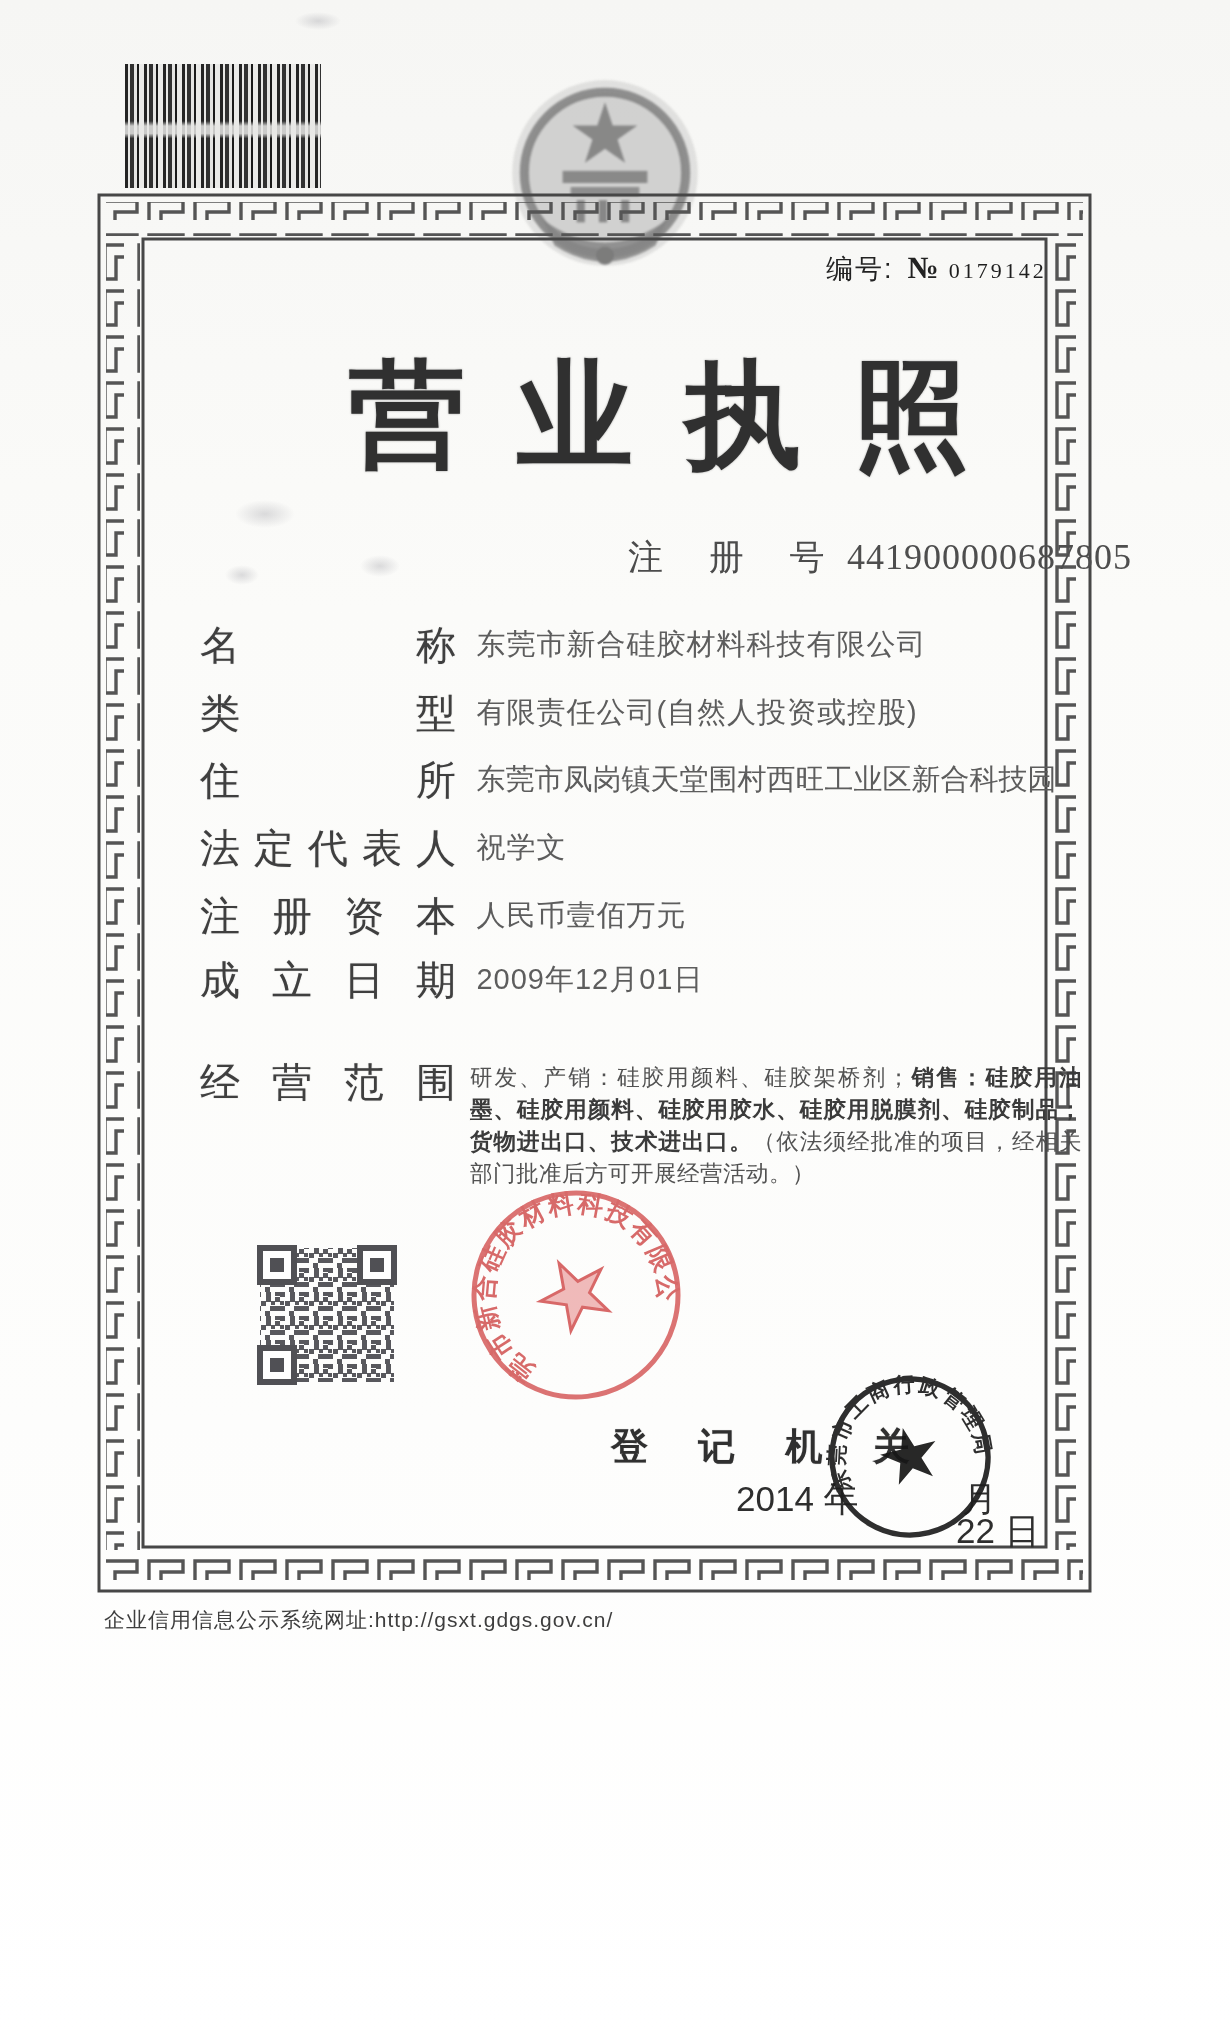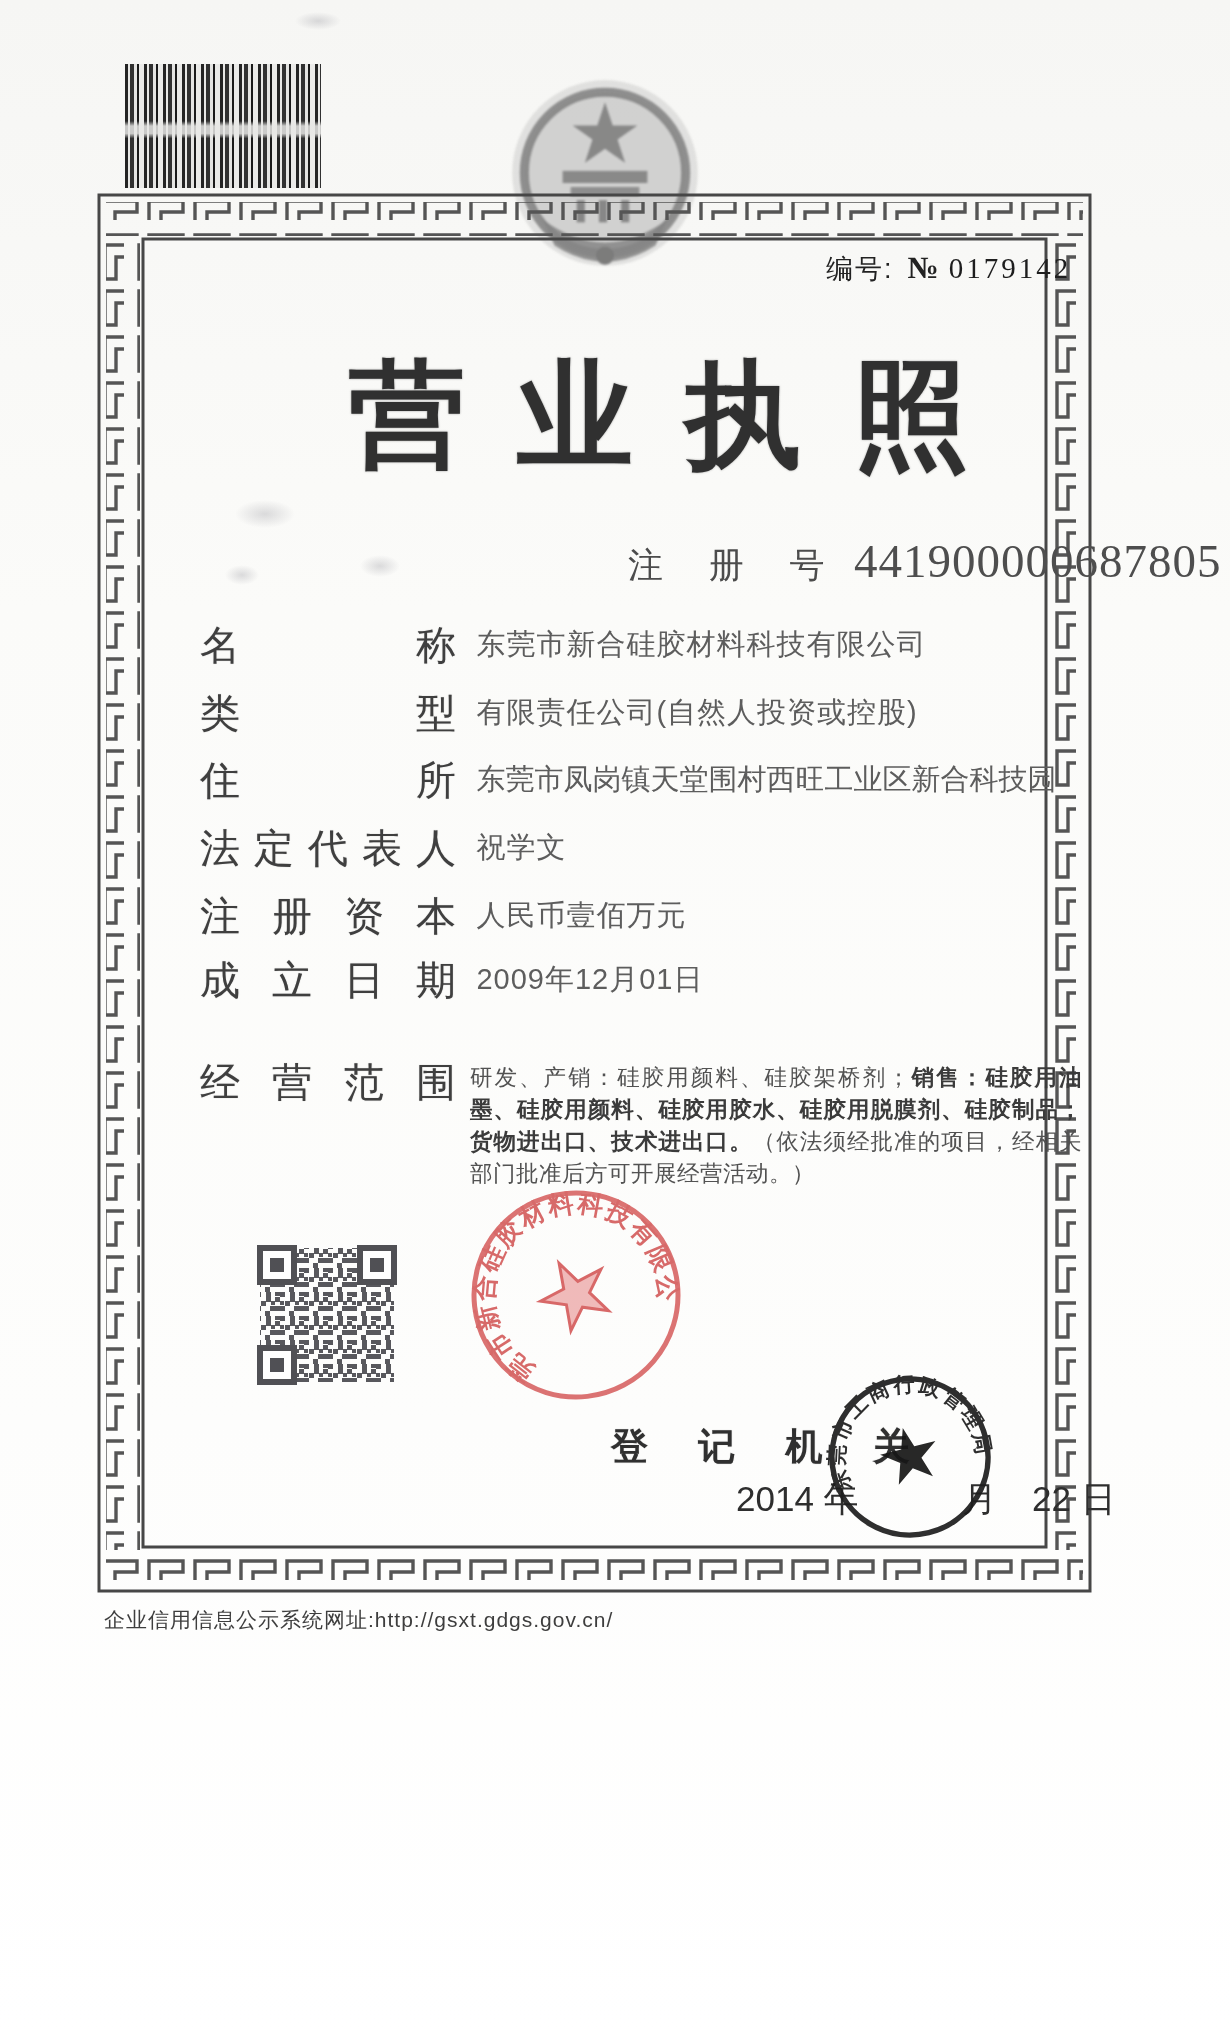--- a/index.html
+++ b/index.html
@@ -11,43 +11,43 @@
     background:
       linear-gradient(180deg,rgba(245,245,245,0) 0 46%,rgba(240,240,238,.85) 50% 56%,rgba(245,245,245,0) 60%),
       repeating-linear-gradient(90deg,#1c1c1c 0 3px,#f1f1ef 3px 5px,#2a2a2a 5px 9px,#ededeb 9px 12px,#111 12px 14px,#f3f3f1 14px 19px);
     filter:blur(.4px) contrast(.92);}
   .emblem{position:absolute;left:502px;top:68px;width:206px;height:232px;filter:blur(1.1px) grayscale(1) contrast(.95);opacity:.88;}
   
   .frame{position:absolute;left:97px;top:193px;}
   
   .serial{position:absolute;left:826px;top:250px;width:250px;color:#222;font-size:27px;letter-spacing:2px;white-space:nowrap;}
   .serial .nomark{font-family:"Liberation Serif",serif;font-weight:bold;font-size:31px;padding:0 8px 0 14px;}
-  .serial .digits{font-family:"Liberation Serif",serif;font-size:29px;letter-spacing:3px;color:#1e1e1e;}
+  .serial .digits{font-family:"Liberation Serif",serif;font-size:22px;letter-spacing:3px;color:#1e1e1e;}
   .title{position:absolute;left:0;top:338px;width:1230px;text-align:center;
          font-size:116px;font-weight:bold;color:#2c2c2c;letter-spacing:52px;text-indent:52px;
          text-shadow:0 0 2px rgba(55,55,55,.55);filter:contrast(.95);padding-left:44px;}
   .regno{position:absolute;left:628px;top:534px;white-space:nowrap;}
   .regno .lab{font-size:35px;color:#4c4c4c;letter-spacing:18px;}
-  .regno .num{font-family:"Liberation Serif",serif;font-size:47px;color:#4e4e4e;letter-spacing:1px;margin-left:7px;}
+  .regno .num{font-family:"Liberation Serif",serif;font-size:36px;color:#4e4e4e;letter-spacing:1px;margin-left:0;}
   .row{position:absolute;left:200px;width:880px;}
   .row .lab{display:inline-block;width:256px;font-size:40px;color:#3f3f3f;
             text-align:justify;text-align-last:justify;vertical-align:top;
             text-shadow:0 0 1px rgba(70,70,70,.4);}
   .row .val{display:inline-block;margin-left:16px;padding-top:7px;font-size:29px;color:#5d5d5d;
             vertical-align:top;letter-spacing:1px;white-space:nowrap;}
   .scope-text{position:absolute;left:470px;top:1062px;width:612px;font-size:22.5px;line-height:1.42;
               color:#525252;text-align:justify;letter-spacing:.5px;}
   .scope-text .b{font-weight:bold;color:#3b3b3b;}
   .qr{position:absolute;left:256px;top:1244px;width:142px;height:142px;opacity:.85;}
   .registry-label{position:absolute;left:611px;top:1422px;font-size:37px;color:#303030;letter-spacing:20px;white-space:nowrap;
                   text-shadow:0 0 1px rgba(60,60,60,.4);font-weight:bold;}
   .date-line{position:absolute;top:1476px;font-size:35px;color:#2e2e2e;white-space:nowrap;}
   .dl-year{left:736px;}
   .dl-month{left:962px;}
-  .dl-day{left:1032px;}
+  .dl-day{left:956px;margin-top:32px;}
   .seal{position:absolute;}
   .seal-red{left:464px;top:1183px;}
   .seal-black{left:824px;top:1371px;}
   .footer-left{position:absolute;left:104px;top:1606px;font-size:21px;color:#3e3e3e;letter-spacing:1px;}
   .footer-right{position:absolute;left:712px;top:1602px;font-size:23.5px;color:#2e2e2e;font-weight:bold;letter-spacing:1px;}
   .smudge{position:absolute;background:radial-gradient(closest-side,rgba(120,120,130,.25),rgba(120,120,130,0));border-radius:50%;}
 </style>
 </head>
 <body>
 

